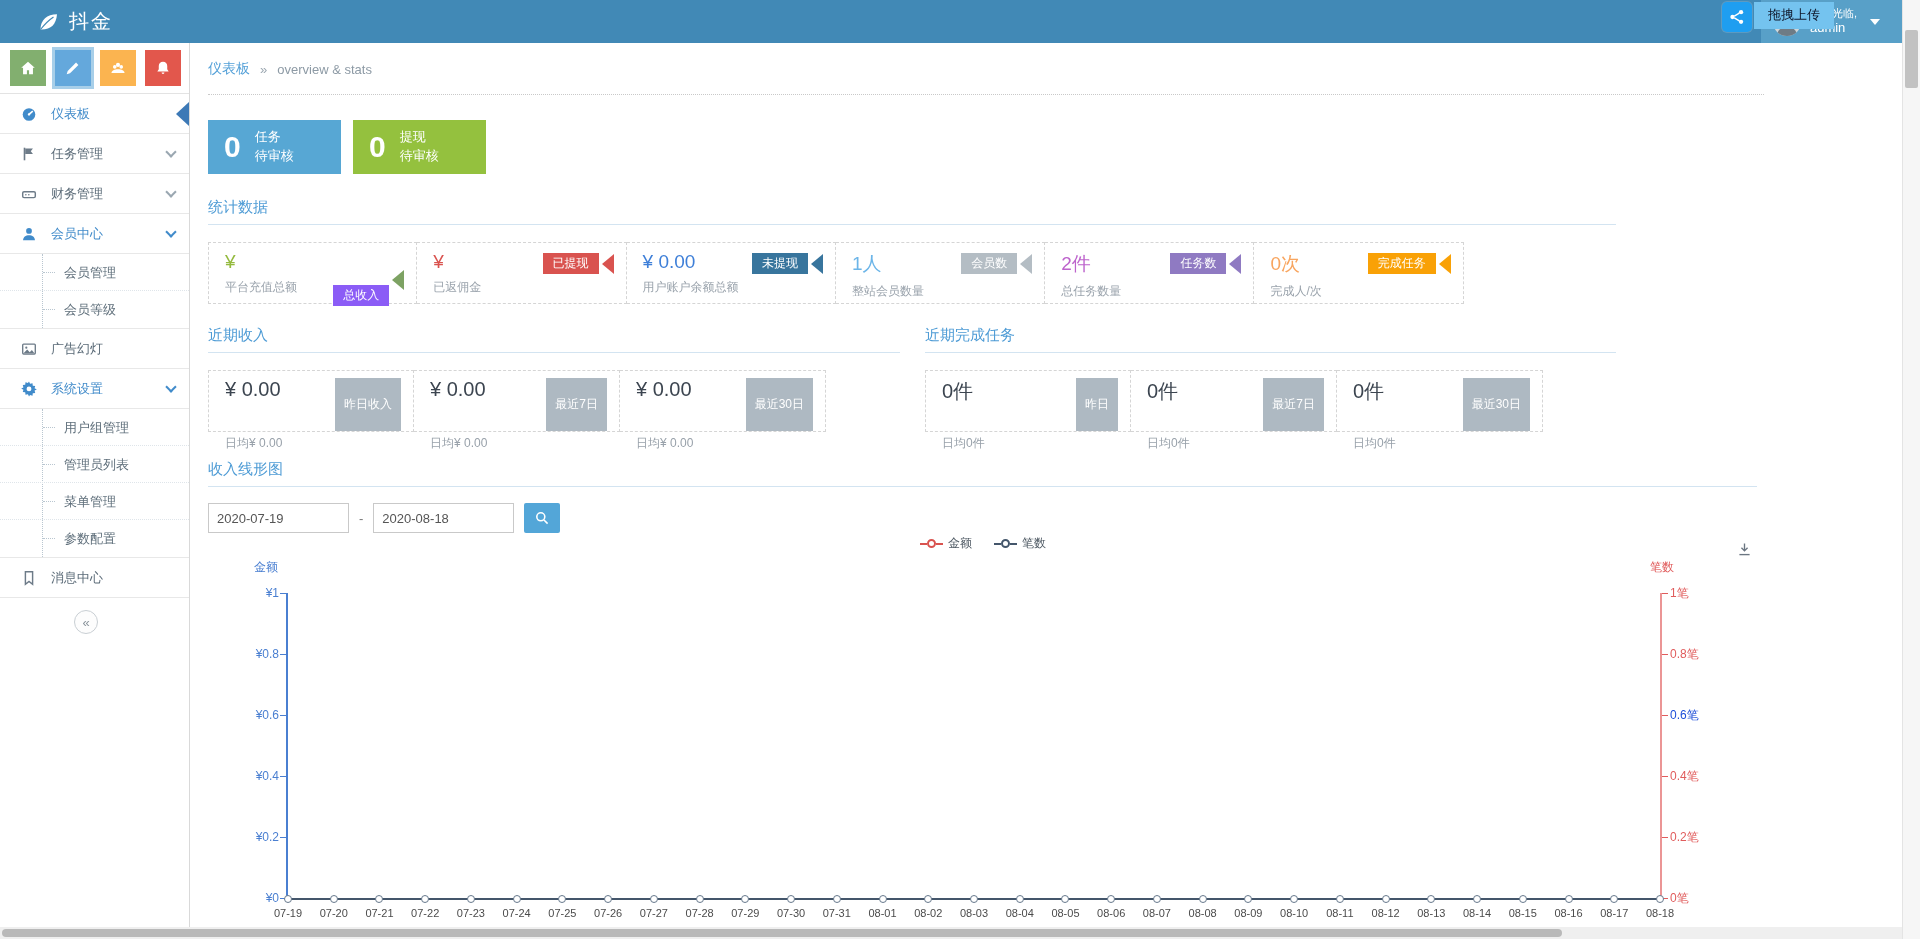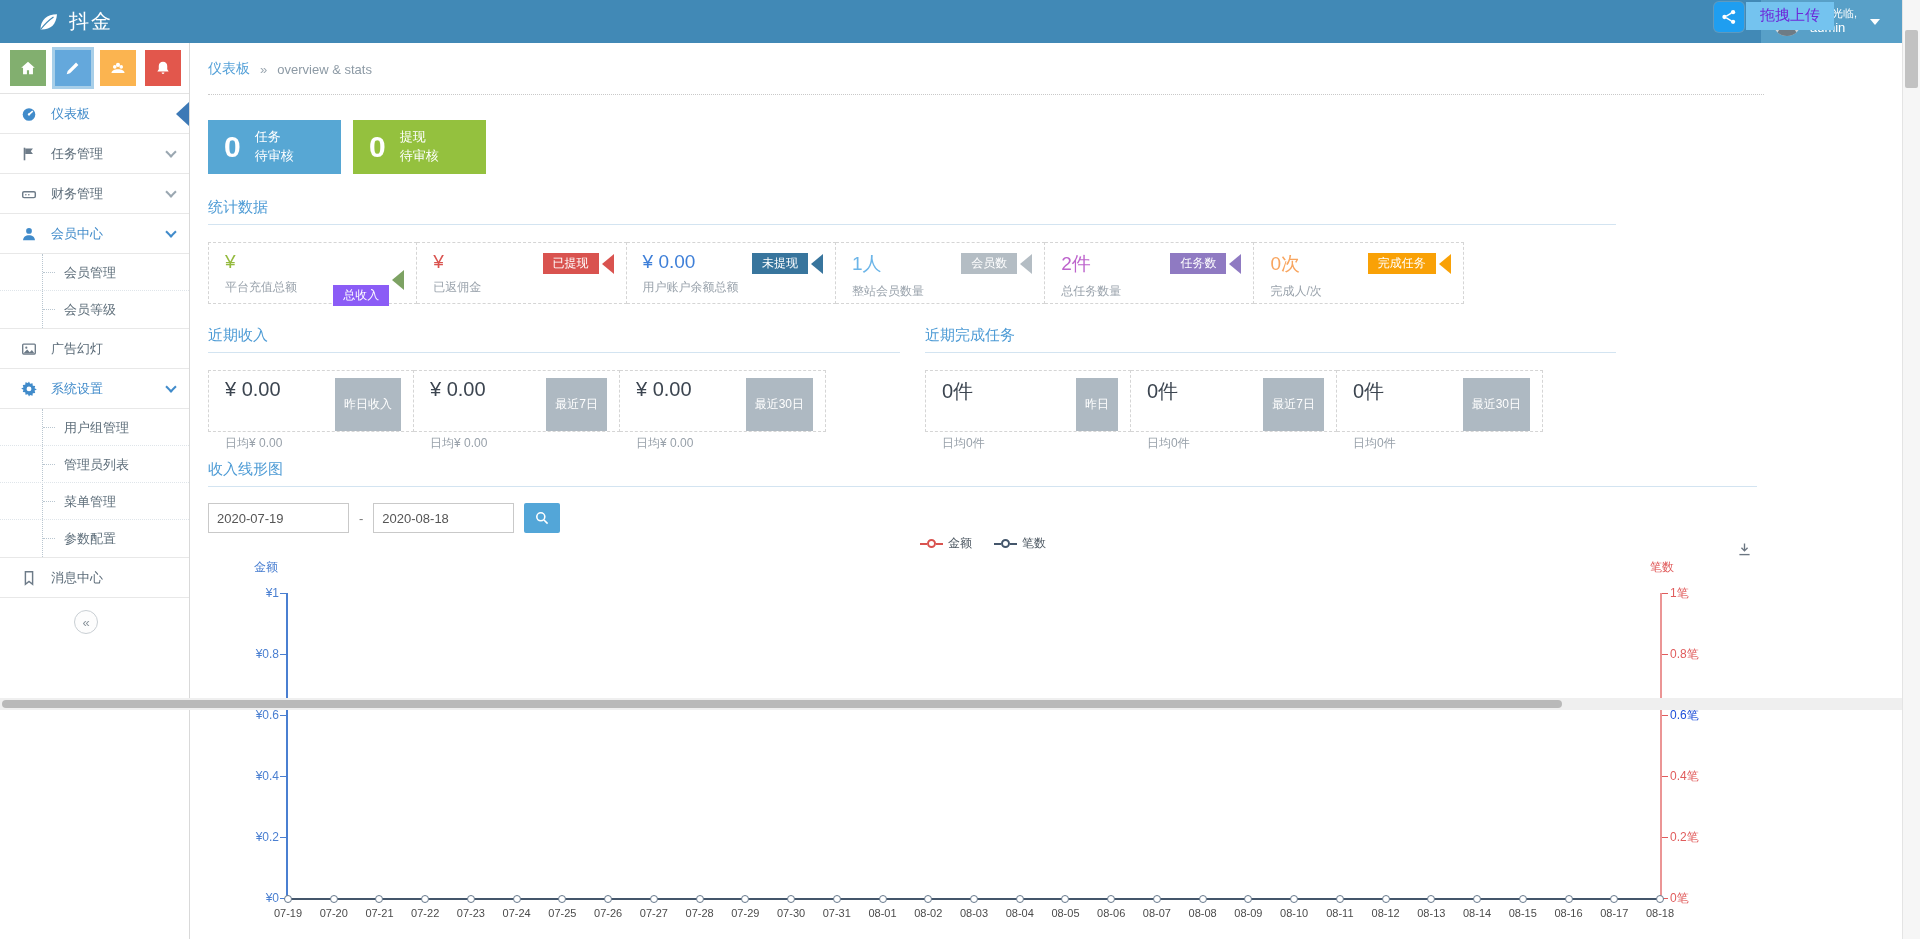--- a/index.html
+++ b/index.html
@@ -1,34 +1,34 @@
 <!DOCTYPE html>
 <html><head>
 <meta charset="utf-8">
 <style>
   * { margin:0; padding:0; box-sizing:border-box; }
   html,body { width:1920px; height:939px; overflow:hidden; background:#fff;
     font-family:"Liberation Sans","DejaVu Sans",sans-serif; }
-  .page { position:relative; width:1920px; height:710px; }
+  .page { position:relative; width:1920px; height:939px; }
 
   
   .header { position:absolute; left:0; top:0; width:1902px; height:43px; background:#4189b6; display:flex; align-items:center; z-index:5; }
   .brand { display:flex; align-items:center; gap:9px; padding-left:36px; }
   .brand svg { width:24px; height:24px; }
   .brand-title { color:#fff; font-size:20px; letter-spacing:2px; }
   .header-right { position:absolute; right:0; top:0; height:43px; display:flex; align-items:center; }
   .user-chunk { height:43px; background:#58a0c8; display:flex; align-items:center; gap:9px; padding:0 22px 0 12px; cursor:pointer; }
   .avatar { width:28px; height:28px; border-radius:50%; background:#cfd6da; overflow:hidden; display:flex; align-items:flex-end; justify-content:center; }
   .user-texts { display:flex; flex-direction:column; line-height:1.25; color:#fff; }
   .welcome { font-size:11px; }
   .uname { font-size:13px; }
   .caret { width:0; height:0; border-left:5px solid transparent; border-right:5px solid transparent; border-top:6px solid #fff; margin-left:4px; }
   .upload-widget { position:absolute; right:86px; top:2px; display:flex; align-items:flex-start; z-index:9; }
   .upload-icon { width:30px; height:30px; background:#1f9ef0; border-radius:5px; display:flex; align-items:center; justify-content:center; box-shadow:0 0 0 1px rgba(255,255,255,.15); }
-  .upload-label { background:#74c3ef; color:#6d28d9; font-size:15px; padding:4px 14px 5px; margin-left:2px; }
+  .upload-label { background:#74c3ef; color:#0f172a; font-size:13px; padding:4px 14px 5px; margin-left:2px; }
 
   
   .vscroll { position:absolute; right:0; top:0; width:18px; height:939px; background:#f6f6f6; border-left:1px solid #e4e4e4; z-index:20; }
   .vscroll .thumb { position:absolute; left:2px; top:30px; width:13px; height:58px; background:#c2c2c2; border-radius:2px; }
   .hscroll { position:absolute; left:0; bottom:0; width:1902px; height:12px; background:#efefef; z-index:20; }
   .hscroll .thumb { position:absolute; left:2px; top:2px; width:1560px; height:8px; background:#b9b9b9; border-radius:4px; }
 
   
   .sidebar { position:absolute; left:0; top:43px; width:190px; height:896px; background:#fff; border-right:1px solid #d9d9d9; z-index:4; }
   .qbtns { display:flex; gap:9px; padding:7px 0 7px 10px; border-bottom:1px solid #e3e3e3; }

